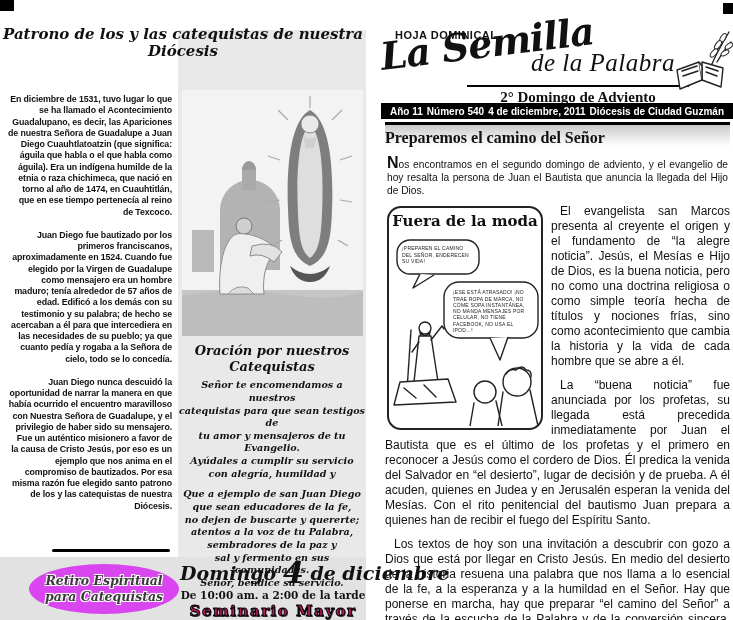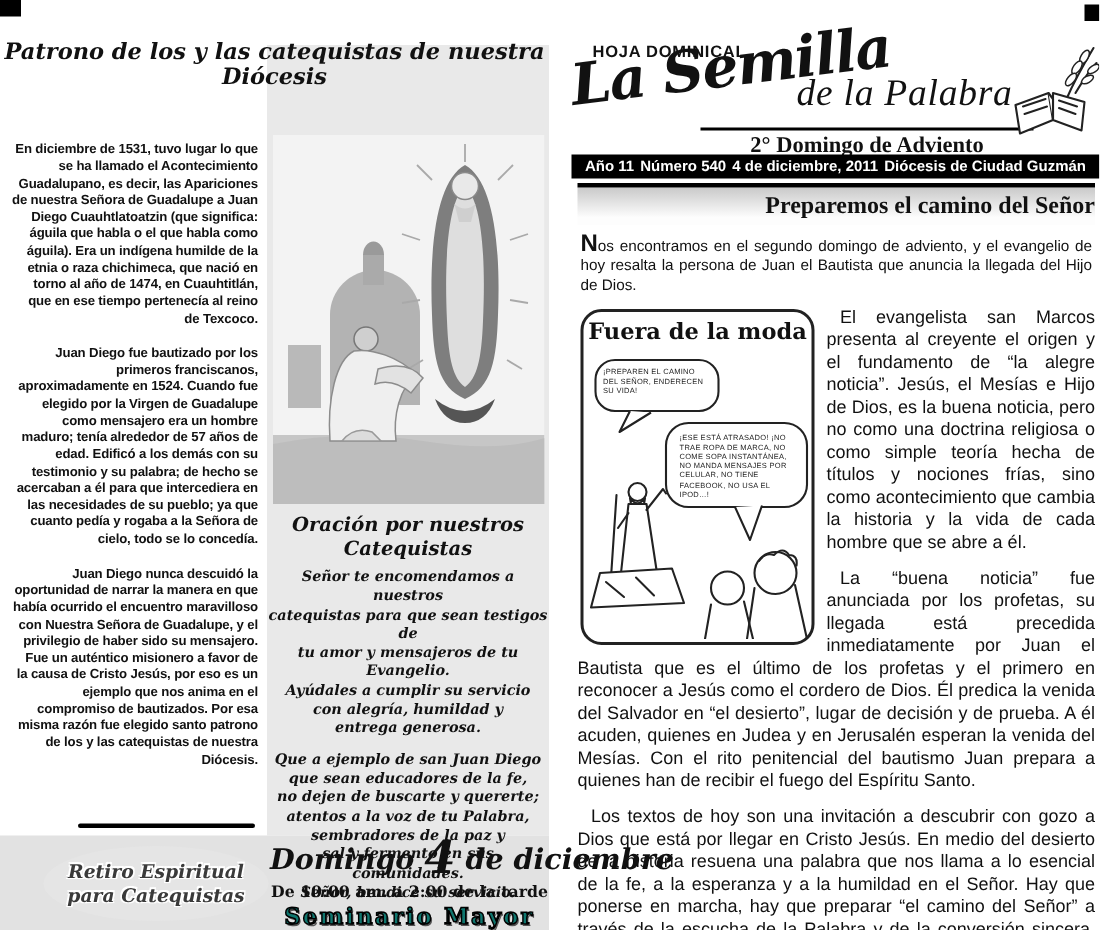--- a/index.html
+++ b/index.html
@@ -19,47 +19,47 @@
   .lp-subtitle{margin:2px 0 0;font:bold italic 15px/1.1 "DejaVu Serif",serif;}
   .lp-col{position:absolute;left:8px;top:94px;width:164px;text-align:right;
           font-size:8.8px;line-height:1.28;font-weight:bold;letter-spacing:-0.1px;z-index:2;}
   .lpp{margin:0 0 12px;}
   .lp-divider{position:absolute;left:52px;top:549px;width:118px;height:3px;background:#000;border-radius:2px;z-index:2;}
   .lp-image{position:absolute;left:182px;top:90px;width:181px;height:246px;z-index:2;}
   .prayer{position:absolute;left:179px;top:343px;width:186px;text-align:center;z-index:2;}
   .prayer-title{font:bold italic 13px/1.2 "DejaVu Serif",serif;margin-bottom:5px;}
   .pline{font:bold italic 9.6px/1.32 "DejaVu Serif",serif;}
   .prayer-lines.s2{margin-top:8px;}
-  .badge{position:absolute;left:29px;top:564px;width:150px;height:50px;background:#e5e5e5;border-radius:50%;
+  .badge{position:absolute;left:29px;top:564px;width:150px;height:50px;background:#d946ef;border-radius:50%;
          display:flex;flex-direction:column;align-items:center;justify-content:center;z-index:4;}
   .badge div{font:bold italic 12.5px/1.25 "DejaVu Serif",serif;color:#3a3a3a;
          text-shadow:0 0 2px #fff,1px 1px 0 #fff,-1px -1px 0 #fff,1px -1px 0 #fff,-1px 1px 0 #fff;}
   .event{position:absolute;left:180px;top:558px;width:186px;text-align:center;z-index:4;}
   .ev-date{font:bold italic 19px/1 "DejaVu Serif",serif;white-space:nowrap;}
   .ev-num{font-size:30px;vertical-align:-3px;}
   .ev-time{font:bold 10.5px/1.2 "DejaVu Serif",serif;margin-top:1px;}
-  .ev-place{font:bold 15px/1.2 "DejaVu Serif",serif;letter-spacing:1.5px;color:#0f766e;
+  .ev-place{font:bold 15px/1.2 "DejaVu Serif",serif;letter-spacing:1.5px;color:#be185d;
             -webkit-text-stroke:1px #000;text-shadow:1px 1px 0 #555;margin-top:0px;}
 
   
   .page-right{position:absolute;left:381px;top:0;width:352px;height:620px;}
   .kicker{position:absolute;left:14px;top:29px;font-weight:bold;font-size:11px;letter-spacing:0.5px;}
   .mast-main{position:absolute;left:2px;top:38px;font:bold italic 38px/1 "DejaVu Serif",serif;
              transform:rotate(-7deg);transform-origin:left bottom;letter-spacing:-1px;}
   .mast-sub{position:absolute;left:150px;top:50px;font:italic 25px/1 "Liberation Serif",serif;letter-spacing:0.5px;}
   .mast-line{position:absolute;left:86px;top:85px;width:222px;height:2px;background:#000;}
   .season{position:absolute;left:86px;top:89px;width:222px;text-align:center;
           font:bold 15px/1.1 "Liberation Serif",serif;}
   .logo{position:absolute;right:0px;top:22px;width:60px;height:72px;}
   .infobar{position:absolute;left:0;top:103px;width:352px;height:16px;background:#000;color:#fff;
            display:flex;align-items:center;justify-content:space-between;padding:0 9px;box-sizing:border-box;
            font-weight:bold;font-size:10px;}
   .article{position:absolute;left:4px;right:3px;top:122px;}
   .art-title{border-top:3px solid #000;background:linear-gradient(to bottom,#c9c9c9,#fdfdfd 80%);
-             text-align:right;font:bold 16px/1.2 "Liberation Serif",serif;padding:3px 0 3px;}
+             text-align:left;font:bold 16px/1.2 "Liberation Serif",serif;padding:3px 0 3px;}
   .lead{margin:5px 2px 0;font-size:10.2px;line-height:1.25;text-align:justify;}
   .drop{font-size:16px;font-weight:bold;line-height:1;}
   .art-body{margin-top:7px;}
   .cartoon{float:left;width:156px;height:224px;border:2px solid #222;border-radius:14px;
            margin:2px 8px 4px 2px;position:relative;background:#fff;box-sizing:border-box;}
   .cartoon-title{text-align:center;font:bold 15px/1.1 "DejaVu Serif",serif;margin-top:5px;}
   .cartoon svg{position:absolute;left:1px;top:24px;}
   .bub{position:absolute;font-size:5px;line-height:1.25;text-transform:uppercase;
        letter-spacing:0.2px;color:#222;font-family:"Liberation Sans",sans-serif;}
   .bub.b1{left:13px;top:37px;width:72px;}
@@ -132,21 +132,20 @@
     </div>
 
     <div class="prayer">
       <div class="prayer-title">Oración por nuestros Catequistas</div>
       <div class="prayer-lines">
           <div class="pline">Señor te encomendamos a nuestros</div>
           <div class="pline">catequistas para que sean testigos de</div>
           <div class="pline">tu amor y mensajeros de tu Evangelio.</div>
           <div class="pline">Ayúdales a cumplir su servicio</div>
           <div class="pline">con alegría, humildad y</div>
-          <div class="pline">entrega generosa.</div>
         </div>
       <div class="prayer-lines s2">
           <div class="pline">Que a ejemplo de san Juan Diego</div>
           <div class="pline">que sean educadores de la fe,</div>
           <div class="pline">no dejen de buscarte y quererte;</div>
           <div class="pline">atentos a la voz de tu Palabra,</div>
           <div class="pline">sembradores de la paz y</div>
           <div class="pline">sal y fermento en sus comunidades.</div>
           <div class="pline">Señor, bendice su servicio.</div>
         </div>

